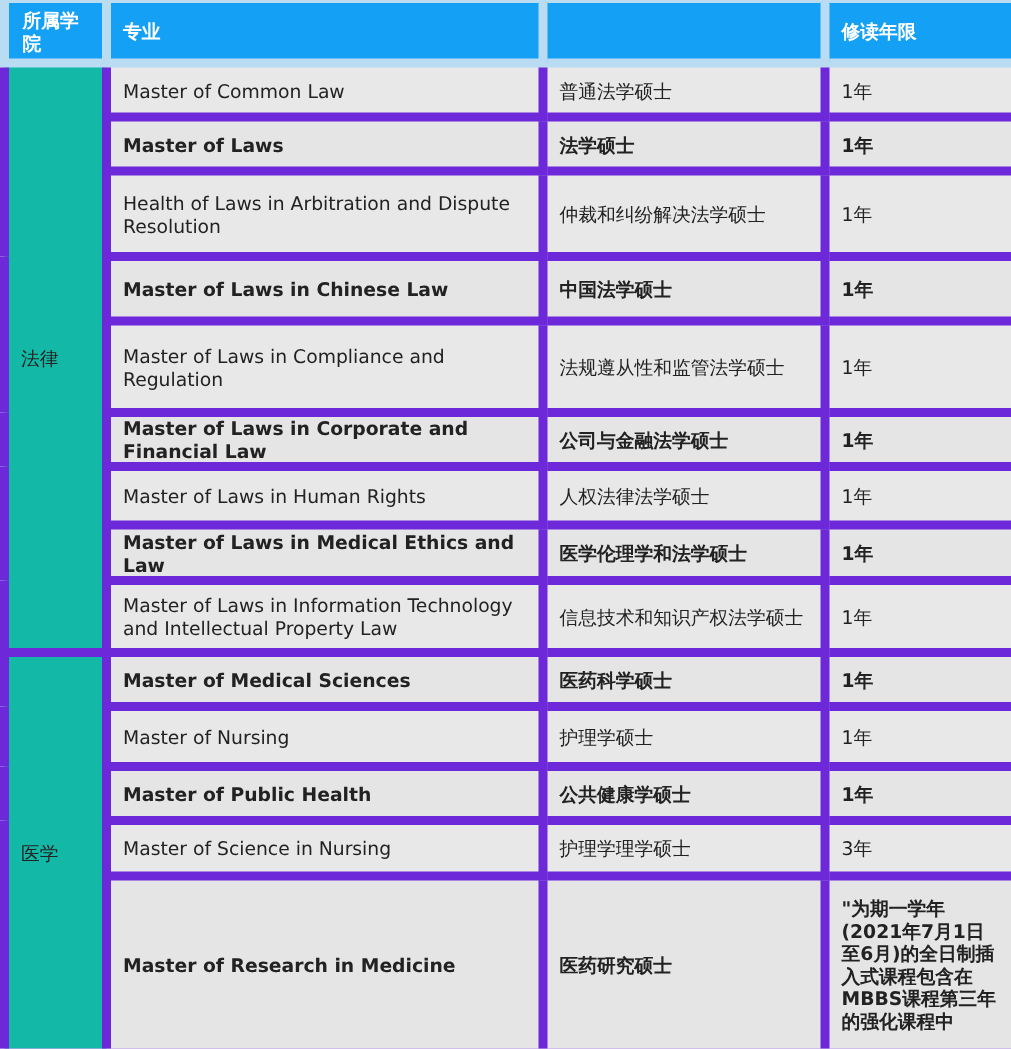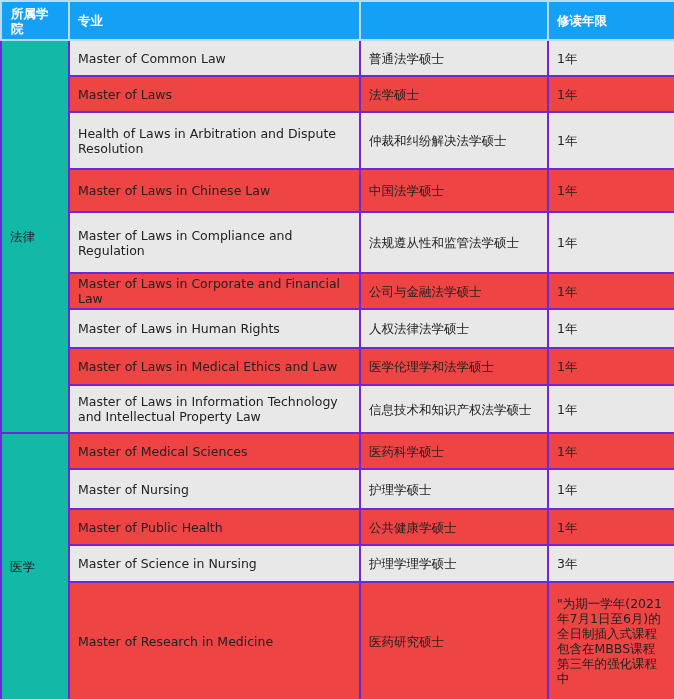--- a/index.html
+++ b/index.html
@@ -9,39 +9,39 @@
     table-layout: fixed;
     width: 674px;
     font-size: 12.5px;
     color: #222;
   }
   table.programs col.c1 { width: 68px; }
   table.programs col.c2 { width: 291px; }
   table.programs col.c3 { width: 188px; }
   table.programs col.c4 { width: 127px; }
   table.programs th, table.programs td {
-    border: 2px solid #6d28d9;
+    border: 6px solid #6d28d9;
     padding: 0 8px;
     text-align: left;
     vertical-align: middle;
     line-height: 15px;
   }
   table.programs thead th {
     background: #14a0f5;
     color: #ffffff;
     font-weight: bold;
     height: 37px;
     font-size: 12.5px;
     border-color: #b9dcf3;
     border-top: 2px solid #bcdcf0;
   }
   table.programs thead th.first { padding-left: 9px; }
   td.college { background: #14b8a6; padding-left: 9px; }
   tr.odd td.cell { background: #e8e8e8; }
-  tr.even td.cell { background: #ef4444; }
+  tr.even td.cell { background: #e5e5e5; font-weight: bold; }
   td.en { padding-left: 8px; }
   td.zh { padding-left: 8px; margin-left: 48px; }
   td.dur { padding-left: 8px; margin-left: 44px; }
   td.note { padding-left: 8px; padding-right: 6px; line-height: 15px; }
 </style>
 </head>
 <body>
 
 <table class="programs">
   <colgroup>

